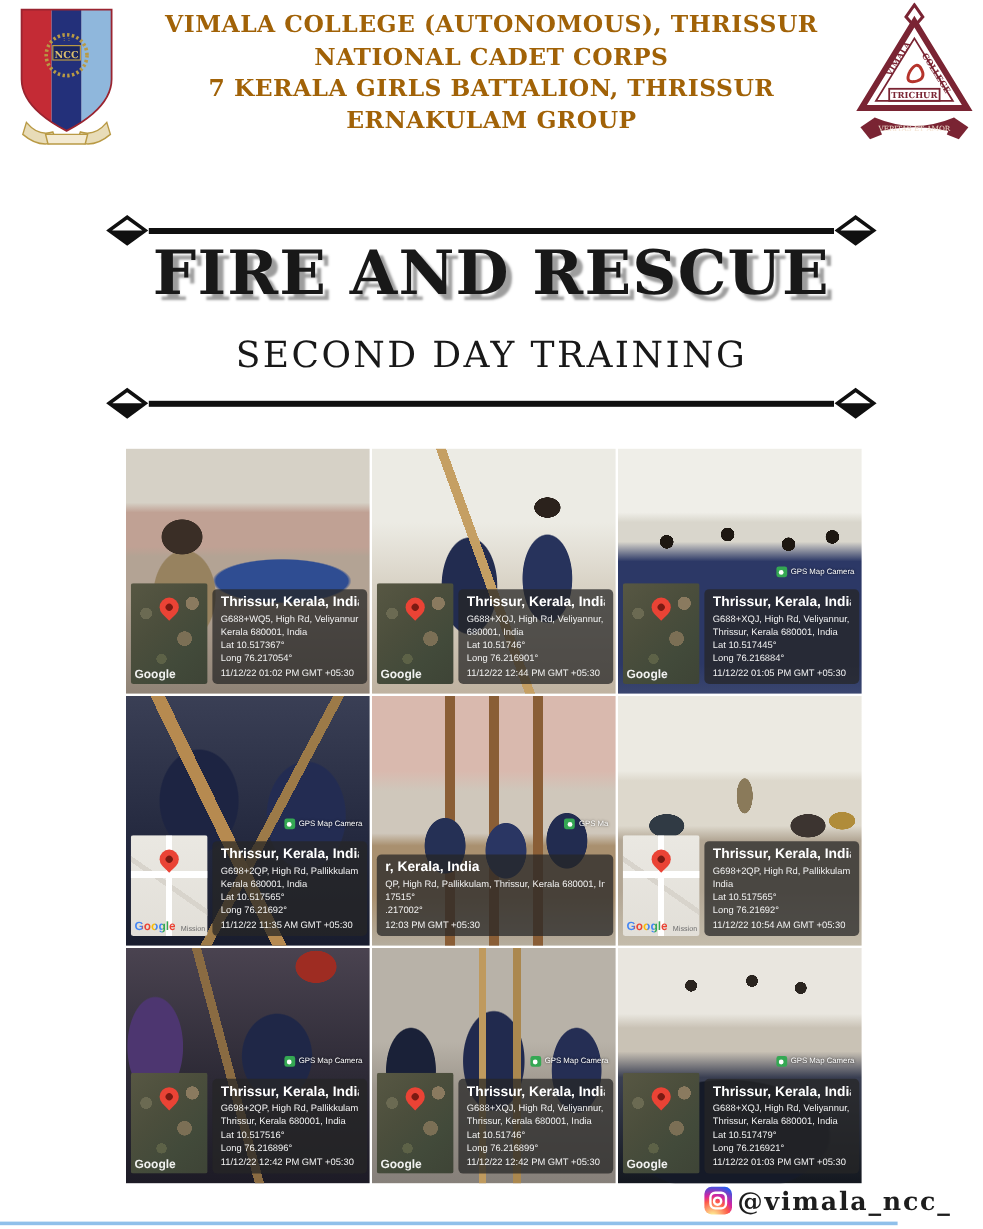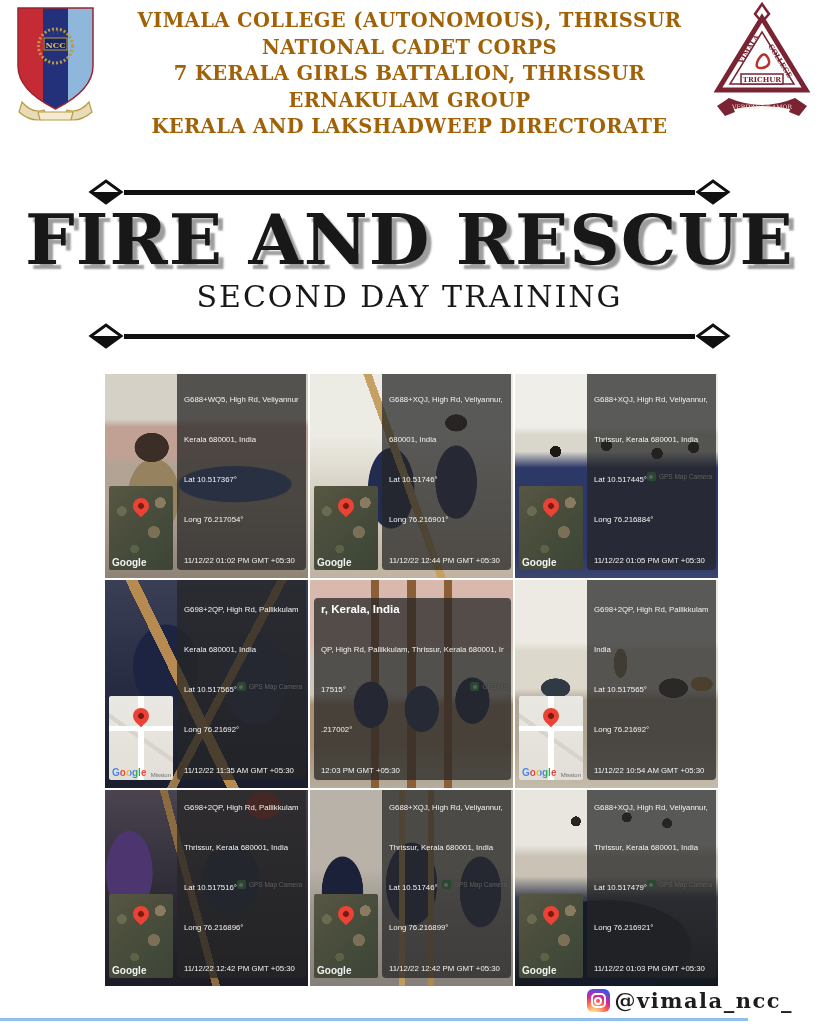--- a/index.html
+++ b/index.html
@@ -13,21 +13,21 @@
   .logo-ncc{left:8px;top:4px;}
   .logo-vimala{right:6px;top:2px;}
 
   
   .divider{position:absolute;left:88px;width:643px;height:28px;display:flex;align-items:center;}
   .div1{top:178px;} .div2{top:322px;}
   .dline{flex:1;height:5px;background:#101010;}
 
   
   .main-title{position:absolute;left:0;right:0;top:198px;text-align:center;
-      font-size:70px;font-weight:700;letter-spacing:1px;color:#181818;
+      font-size:51px;font-weight:700;letter-spacing:1px;color:#181818;
       text-shadow:5px 5px 2px #9d9d9d;}
   .sub-title{position:absolute;left:0;right:0;top:279px;text-align:center;
       font-size:30px;font-weight:400;letter-spacing:2px;color:#181818;}
 
   
   .grid{position:absolute;left:105px;top:374px;width:613px;display:grid;
         grid-template-columns:repeat(3,1fr);grid-template-rows:204px 208px 196px;gap:2px;}
   .cell{position:relative;overflow:hidden;}
 
   
@@ -105,21 +105,21 @@
   .pin::after{content:'';position:absolute;width:6px;height:6px;border-radius:50%;
        background:#7a1a12;top:5px;left:5px;}
   .gwm{position:absolute;bottom:2px;left:3px;font-weight:700;font-size:10px;color:#fff;opacity:.92;}
   .street .gwm{background:linear-gradient(90deg,#4285f4 0 20%,#ea4335 20% 38%,#fbbc05 38% 52%,#4285f4 52% 68%,#34a853 68% 84%,#ea4335 84%);
        -webkit-background-clip:text;background-clip:text;color:transparent;opacity:1;}
   .mission{position:absolute;bottom:2px;right:2px;font-size:6px;color:#6f6f6f;display:none;}
   .street .mission{display:block;}
   .info{background:rgba(38,38,38,.74);border-radius:4px;padding:5px 7px 4px;color:#fff;
         flex:1;min-width:0;}
   .f-title{font-weight:700;font-size:11.5px;margin-bottom:2px;white-space:nowrap;overflow:hidden;}
-  .ln{font-size:7.8px;line-height:11.3px;white-space:nowrap;overflow:hidden;color:#f2f2f2;margin-top:29px;}
+  .ln{font-size:7.8px;line-height:11.3px;white-space:nowrap;overflow:hidden;color:#f2f2f2;}
   .badge{position:absolute;bottom:97px;right:6px;display:flex;align-items:center;gap:3px;
         font-family:"Liberation Sans",sans-serif;font-size:6.5px;color:#fff;
         text-shadow:0 0 2px rgba(0,0,0,.8);}
   .badge-ico{width:9px;height:9px;background:#34a853;border-radius:2px;position:relative;flex:none;}
   .badge-ico::after{content:'';position:absolute;left:2.5px;top:2.5px;width:4px;height:4px;
         border-radius:50%;background:#fff;}
 
   
   .insta{position:absolute;right:26px;top:988px;display:flex;align-items:center;gap:5px;text-align:right;}
   .ig-icon{width:23px;height:23px;border-radius:6px;position:relative;flex:none;
@@ -173,21 +173,20 @@
       <path d="M84,96 l12,8 -8,10 -10,-4 Z" fill="#7a2433"></path>
       <text x="51" y="107" text-anchor="middle" font-size="6" fill="#f3e3d2" font-family="DejaVu Serif, serif">VERITAS ET AMOR</text>
     </svg>
   </div>
 
   <div class="hdr">
     <div>VIMALA COLLEGE (AUTONOMOUS), THRISSUR</div>
     <div>NATIONAL CADET CORPS</div>
     <div>7 KERALA GIRLS BATTALION, THRISSUR</div>
     <div>ERNAKULAM GROUP</div>
-    <div>KERALA AND LAKSHADWEEP DIRECTORATE</div>
   </div>
 
   <div class="divider div1">
     <svg width="36" height="28" viewBox="0 0 36 28">
       <polygon points="3,14 18,3 33,14 18,25" fill="#fff" stroke="#101010" stroke-width="3"></polygon>
       <polygon points="3,14 33,14 18,25" fill="#101010"></polygon>
     </svg>
     <div class="dline"></div>
     <svg width="36" height="28" viewBox="0 0 36 28">
       <polygon points="3,14 18,3 33,14 18,25" fill="#fff" stroke="#101010" stroke-width="3"></polygon>

